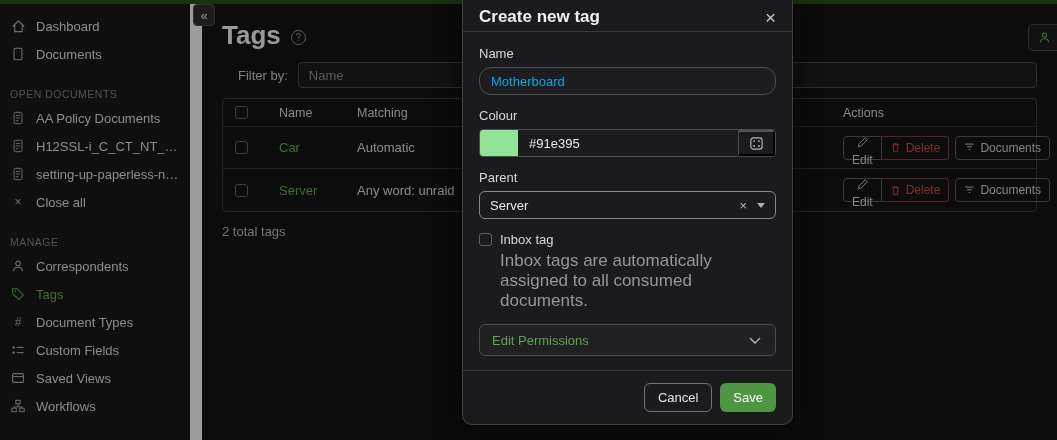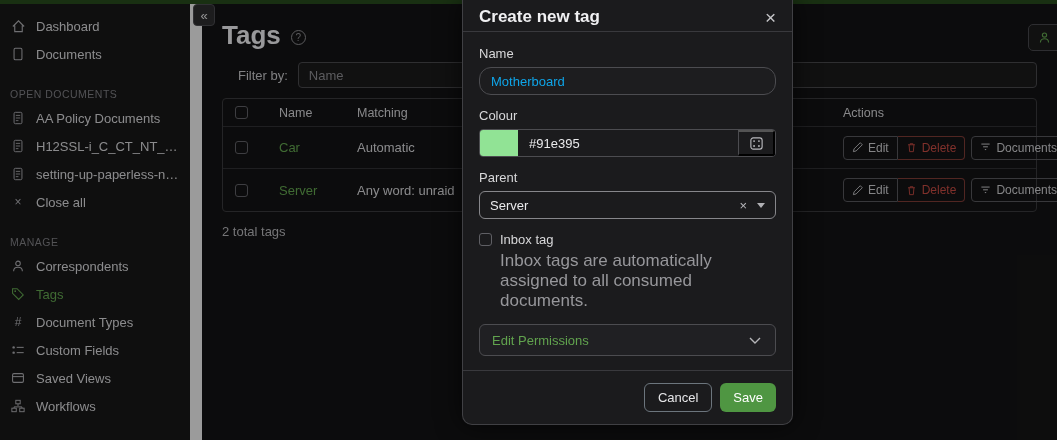--- a/index.html
+++ b/index.html
@@ -34,21 +34,21 @@
   .tag-table{margin-top:10px;border:1px solid #39393c;border-radius:4px;font-size:13px;color:#d2d2d5;}
   .t-row{display:grid;grid-template-columns:44px 78px 1fr 205px;align-items:center;border-bottom:1px solid #303033;}
   .t-row:last-child{border-bottom:none;}
   .t-head{height:28px;font-size:12.5px;color:#cfcfd2;}
   .t-data{height:42px;}
   .t-cell{padding:0 12px;display:flex;align-items:center;gap:6px;}
   .cb{width:13px;height:13px;border:1px solid #5f5f64;border-radius:3px;background:transparent;appearance:none;-webkit-appearance:none;margin:0;}
   .tag-link{color:#61a34e;cursor:pointer;}
   .btn{display:inline-flex;align-items:center;gap:5px;height:24px;padding:0 8px;font-size:12px;border-radius:4px;border:1px solid #55555a;background:transparent;color:#c9c9cc;cursor:pointer;white-space:nowrap;}
   .btn-group{display:inline-flex;}
-  .btn-group .btn:first-child{border-radius:4px 0 0 4px;}
+  .btn-group .btn:first-child{border-radius:4px 0 0 4px;flex-direction:column;}
   .btn-group .btn:last-child{border-radius:0 4px 4px 0;border-left:none;}
   .btn-danger{color:#c34a42;border-color:#7c3a35;text-align:center;}
   .total-line{margin-top:12px;font-size:13px;color:#b2b2b5;}
 
   
   .backdrop{position:absolute;inset:0;background:rgba(0,0,0,.34);z-index:5;}
   .modal{position:absolute;left:462px;top:0;width:331px;background:#1b1b1d;border:1px solid #404044;border-top:none;border-radius:0 0 10px 10px;z-index:10;box-shadow:0 0 26px rgba(0,0,0,.65);}
   .modal-header{display:flex;align-items:center;justify-content:space-between;padding:7px 16px 4px 16px;border-bottom:1px solid #39393d;}
   .modal-title{font-size:17px;font-weight:700;color:#f0f0f2;}
   .modal-close{color:#c5c5c8;font-size:19px;line-height:1;cursor:pointer;}

